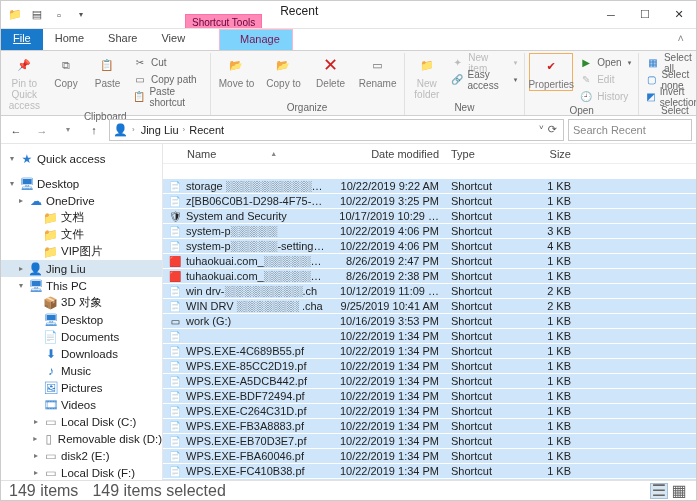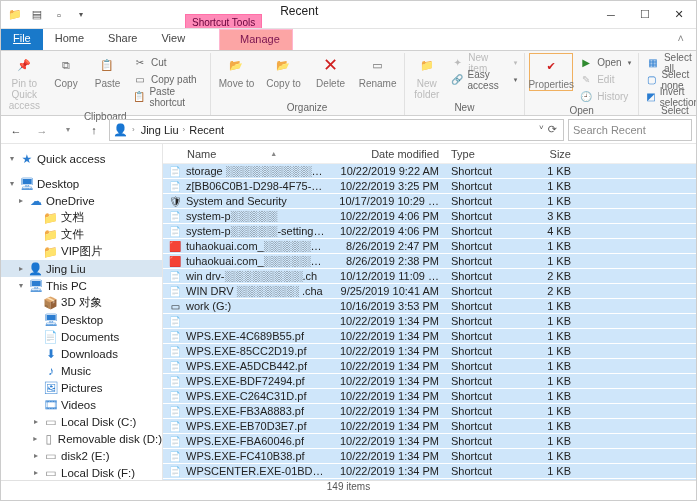--- a/index.html
+++ b/index.html
@@ -11,21 +11,21 @@
   .title-tools { background: #ff8ab8; color: #660039; font-size: 10px; padding: 2px 6px 0 6px; border: 1px solid #ff70a8; border-bottom: none;}
   .title-center { display: flex; align-items: flex-end; }
   .title-text { padding: 3px 12px 4px 18px; font-size: 12px; }
   .win-controls { margin-left: auto; display: flex; }
   .win-btn { width: 34px; display: flex; align-items: center; justify-content: center; color: #444; }
   .win-btn:last-child { color: #333; }
   
   .tabs { height: 22px; display: flex; align-items: stretch; border-bottom: 1px solid #d0d0d0; font-size: 11px;}
   .tab { padding: 3px 12px 0 12px; color: #444; }
   .tab.file { background: #1979ca; color: #fff; text-decoration: underline; }
-  .tab.manage { background: #fca5a5; color: #7a1450; border:1px solid #ffb5cf; border-bottom:none;padding-left:20px;}
+  .tab.manage { background: #7dd3fc; color: #7a1450; border:1px solid #ffb5cf; border-bottom:none;padding-left:20px;}
   
   .ribbon { height: 65px; background: #f7f7f7; border-bottom: 1px solid #d0d0d0; display: flex; padding-top:2px;}
   .rgroup { border-right: 1px solid #e1e1e1; display: flex; flex-direction: column; }
   .rgroup-inner { flex: 1; display: flex; align-items: flex-start; padding: 0 4px; gap:3px; }
   .rgroup-label { text-align: center; font-size: 10px; color: #666; padding-bottom: 2px; }
   .rbtn-v { display: flex; flex-direction: column; align-items: center; justify-content: center; padding: 0 3px; color: #777; width: 44px; }
   .rbtn-v .ico { width: 24px; height: 24px; display: flex; align-items: center; justify-content: center; margin-bottom:1px;}
   .rbtn-v .lbl { font-size: 10px; text-align: center; line-height: 1.1; }
   .rbtn-v.disabled { color: #bbb; }
   .rstack { display: flex; flex-direction: column; gap: 0; padding-top:1px;}
@@ -44,35 +44,35 @@
   .search .lbl { color:#888; font-style: normal;}
   
   .body { flex: 1; display: flex; min-height: 0; }
   .nav { width: 162px; border-right: 1px solid #e6e6e6; overflow: hidden; padding-top: 6px; font-size: 11.5px;}
   .nav-item { display: flex; align-items: center; height: 17px; padding-left: 6px; gap: 3px; white-space: nowrap;}
   .nav-item .tw { width:10px; color:#777; font-size:8px; text-align:center;}
   .nav-item.depth1 { padding-left: 15px;}
   .nav-item.depth2 { padding-left: 30px;}
   .nav-item.hl { background: #d8e6f2;}
   .nav-ico { width:14px; height:14px; display:inline-flex; align-items:center; justify-content:center; font-size:12px;}
-  .content { flex: 1; display: flex; flex-direction: column; min-width:0;}
+  .content { flex: 1; display: flex; flex-direction: column; min-width:0;gap:15px;}
   .columns { display: flex; height: 20px; align-items: center; border-bottom: 1px solid #eee; font-size: 11px; color:#444;}
   .col { padding: 0 6px; overflow:hidden; text-overflow:ellipsis; white-space:nowrap;}
   .c-name { width: 170px; display:flex; align-items:center; gap:4px;}
   .c-date { width: 112px; text-align: right; }
   .c-type { width: 72px; }
   .c-size { width: 60px; text-align:right;}
   .list { flex: 1; overflow: hidden; position:relative;}
   .row { display: flex; height: 15px; align-items: center; background: #cfe6fa; border-bottom: 1px solid #fff; font-size: 11px;}
   .row .c-name { display:flex; align-items:center; gap:4px; padding-left:6px;}
   .row .ico { width:13px; height:13px; display:inline-flex; align-items:center; justify-content:center; font-size:10px;}
   .row .nm { overflow:hidden; text-overflow:ellipsis; white-space:nowrap; flex:1;}
   .sortarrow { font-size:7px; color:#888; margin:0 auto;}
   
-  .status { height: 20px; border-top: 1px solid #e1e1e1; display: flex; align-items: center; font-size: 10px; gap: 14px; padding: 0 8px; color:#555;flex-direction:column;}
+  .status { height: 20px; border-top: 1px solid #e1e1e1; display: flex; align-items: center; font-size: 16px; gap: 14px; padding: 0 8px; color:#555;}
   .view-icons { margin-left:auto; display:flex; gap:2px;}
   .view-btn { width:18px; height:16px; border:1px solid transparent; display:flex; align-items:center; justify-content:center; color:#666;}
   .view-btn.active { background:#d8e6f2; border-color:#a3c1da;}
 </style>
 </head>
 <body>
 
 <div class="titlebar">
   <div class="qat">
     <span class="qat-icon">📁</span>

